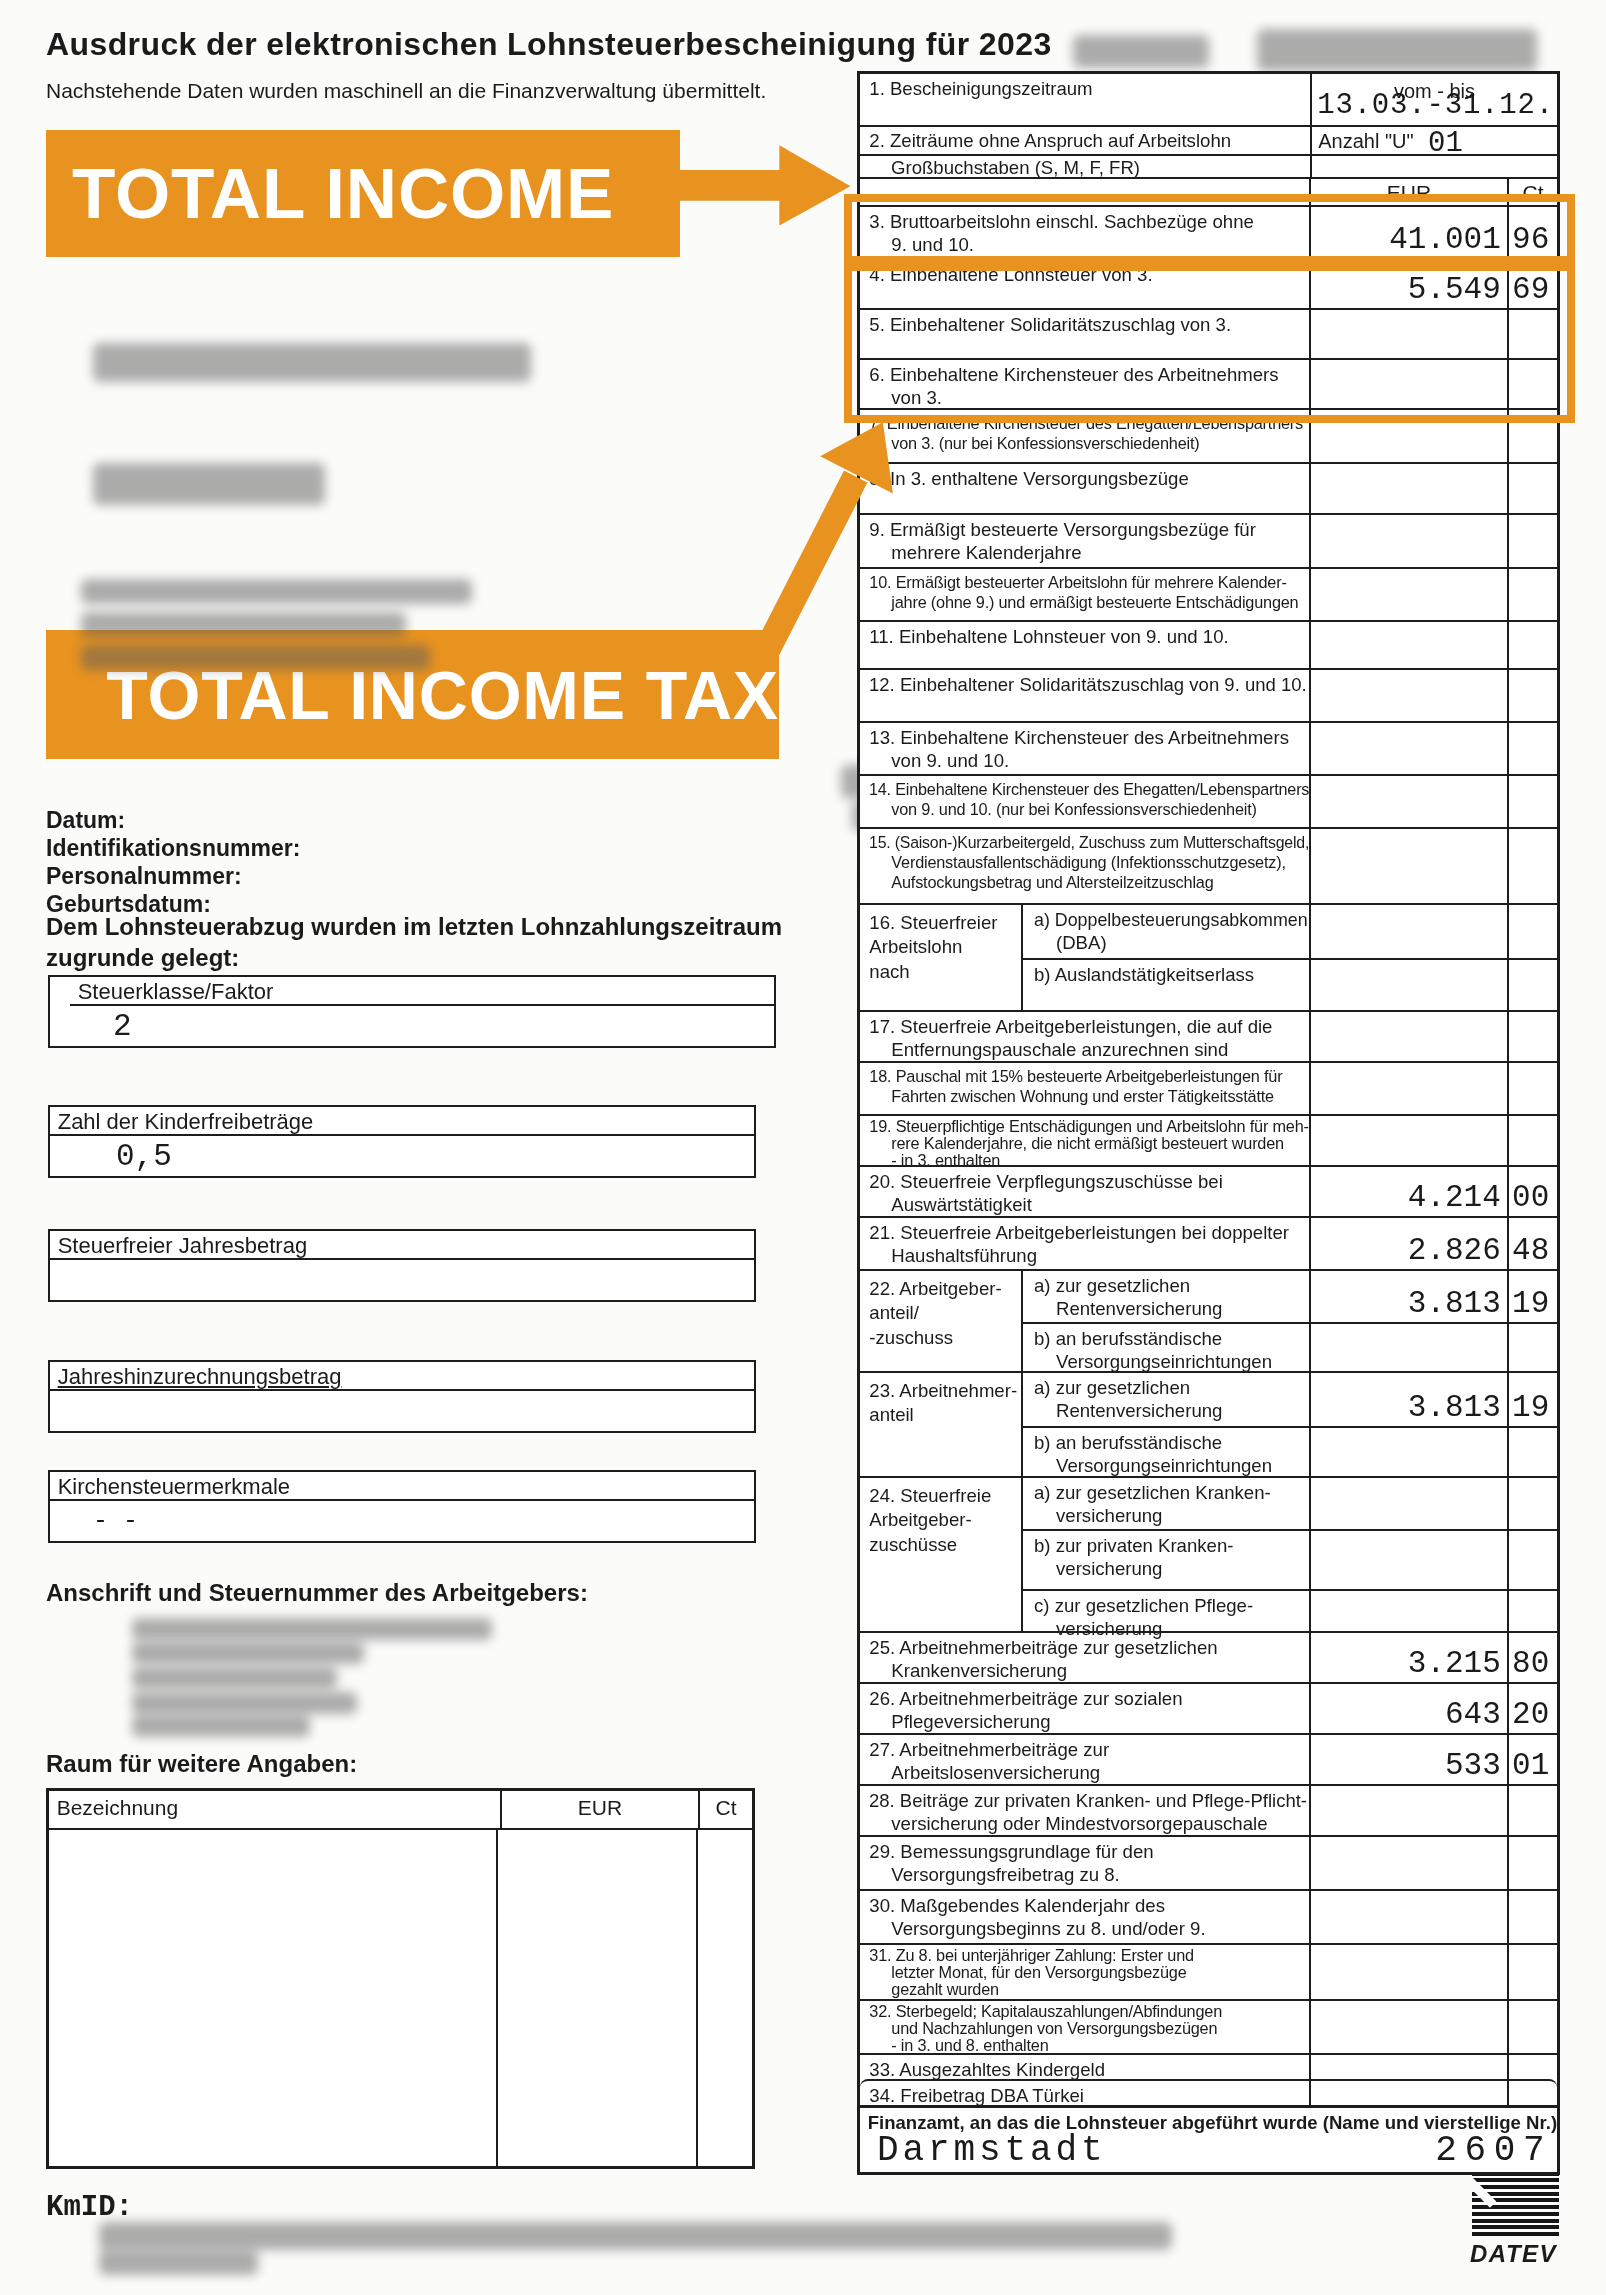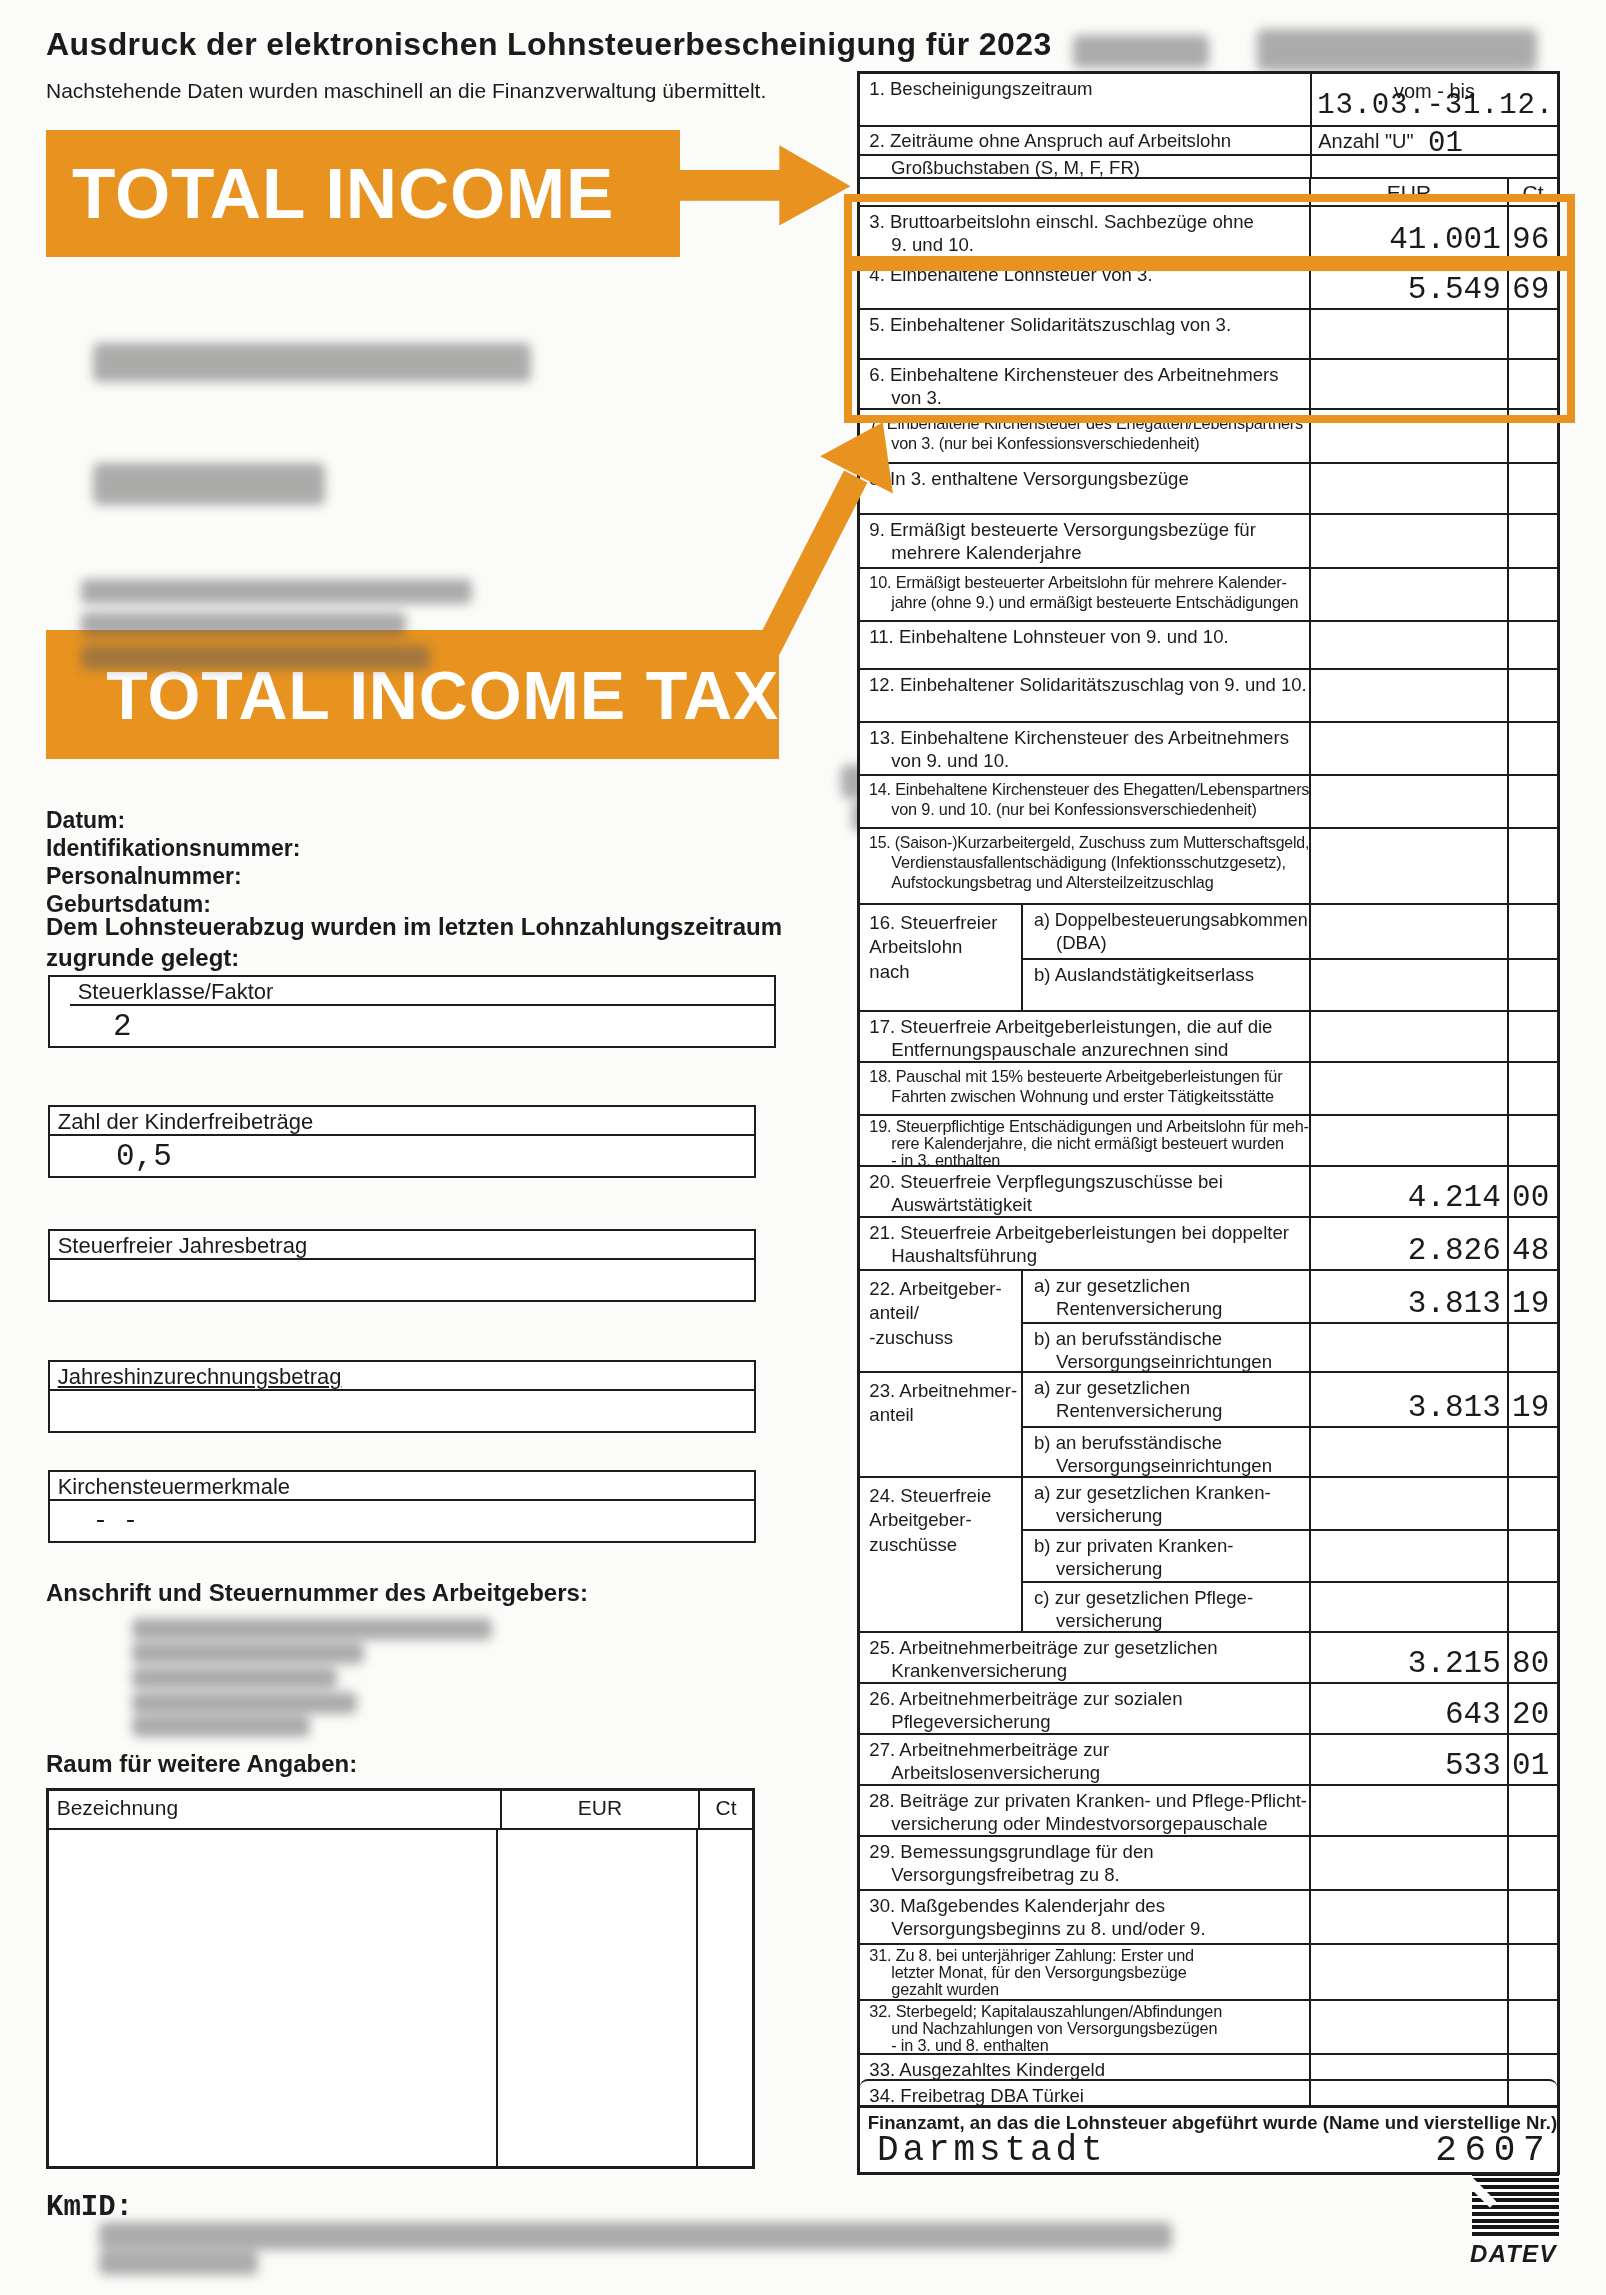--- a/index.html
+++ b/index.html
@@ -420,21 +420,21 @@
         </div>
         <div class="subs">
           <div class="srow" style="height: 51px;">
             <div class="lblcell">
               <div class="fit">a) zur gesetzlichen Kranken-</div>
               <div class="fit">versicherung</div>
             </div>
             <div class="eurcell"></div>
             <div class="ctcell"></div>
           </div>
-          <div class="srow" style="height: 52px;">
+          <div class="srow" style="height: 60px;">
             <div class="lblcell">
               <div class="fit">b) zur privaten Kranken-</div>
               <div class="fit">versicherung</div>
             </div>
             <div class="eurcell"></div>
             <div class="ctcell"></div>
           </div>
           <div class="srow" style="height: 52px;">
             <div class="lblcell">
               <div class="fit">c) zur gesetzlichen Pflege-</div>

